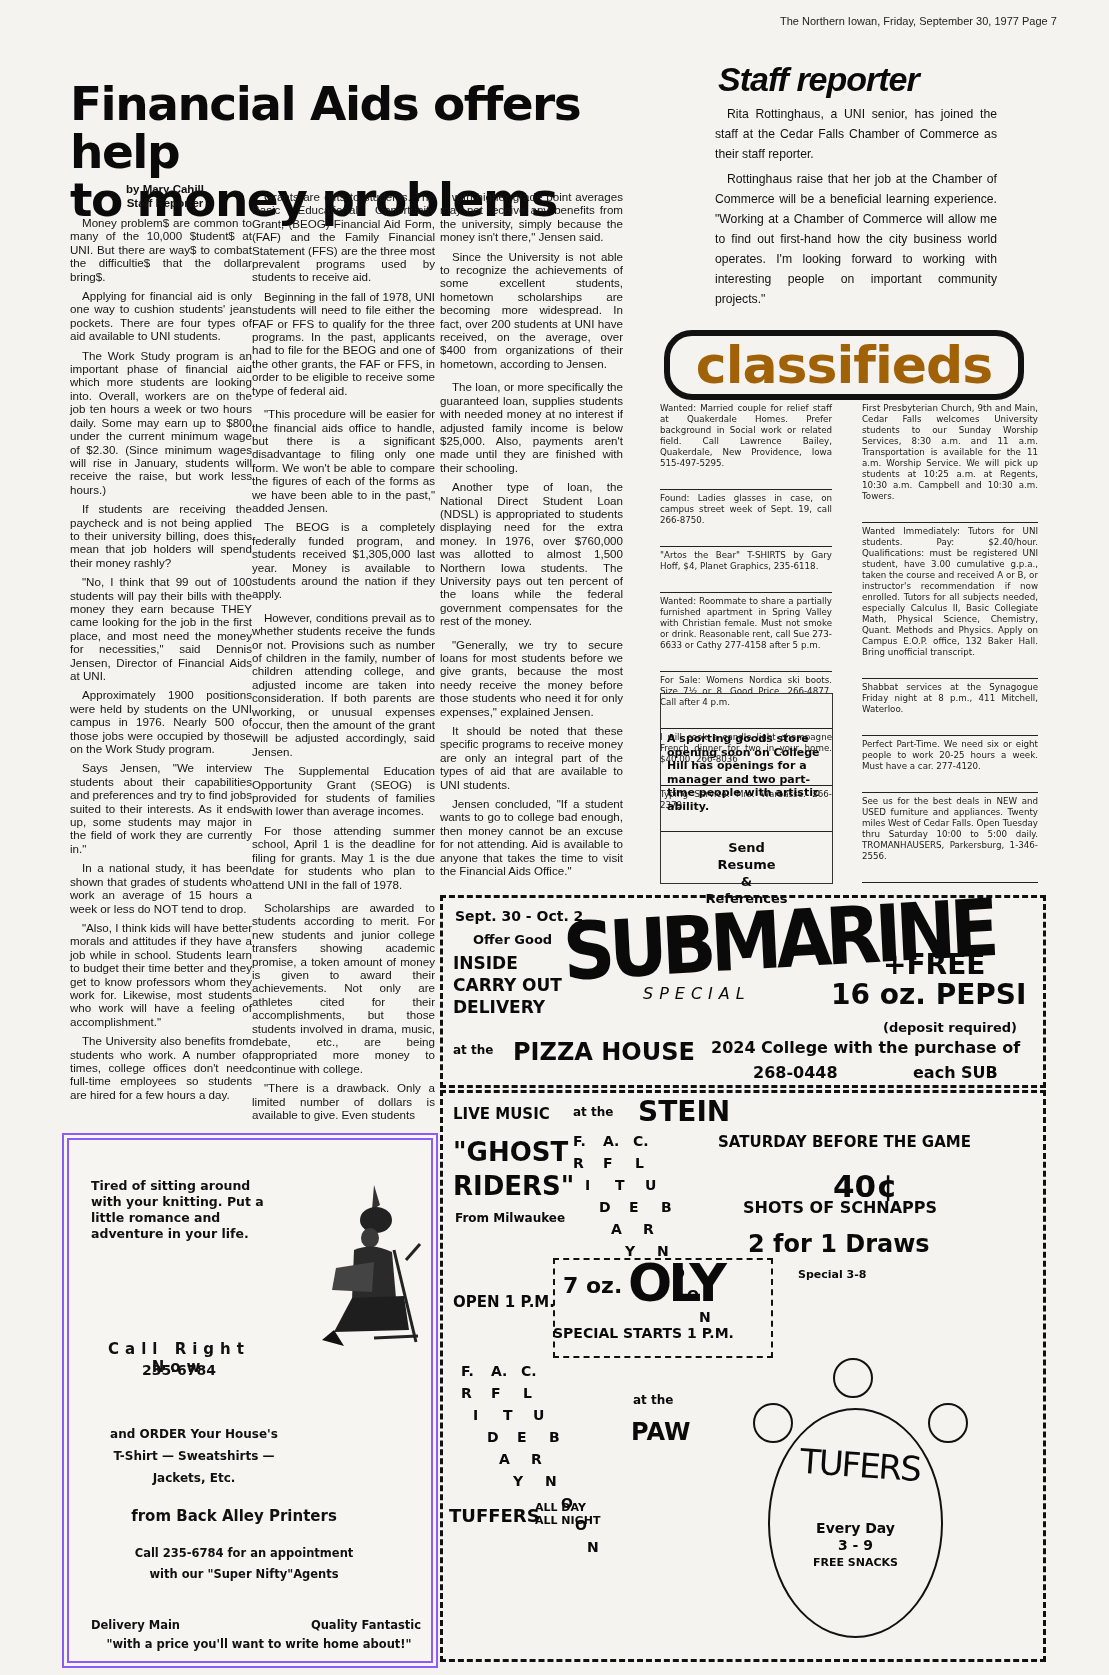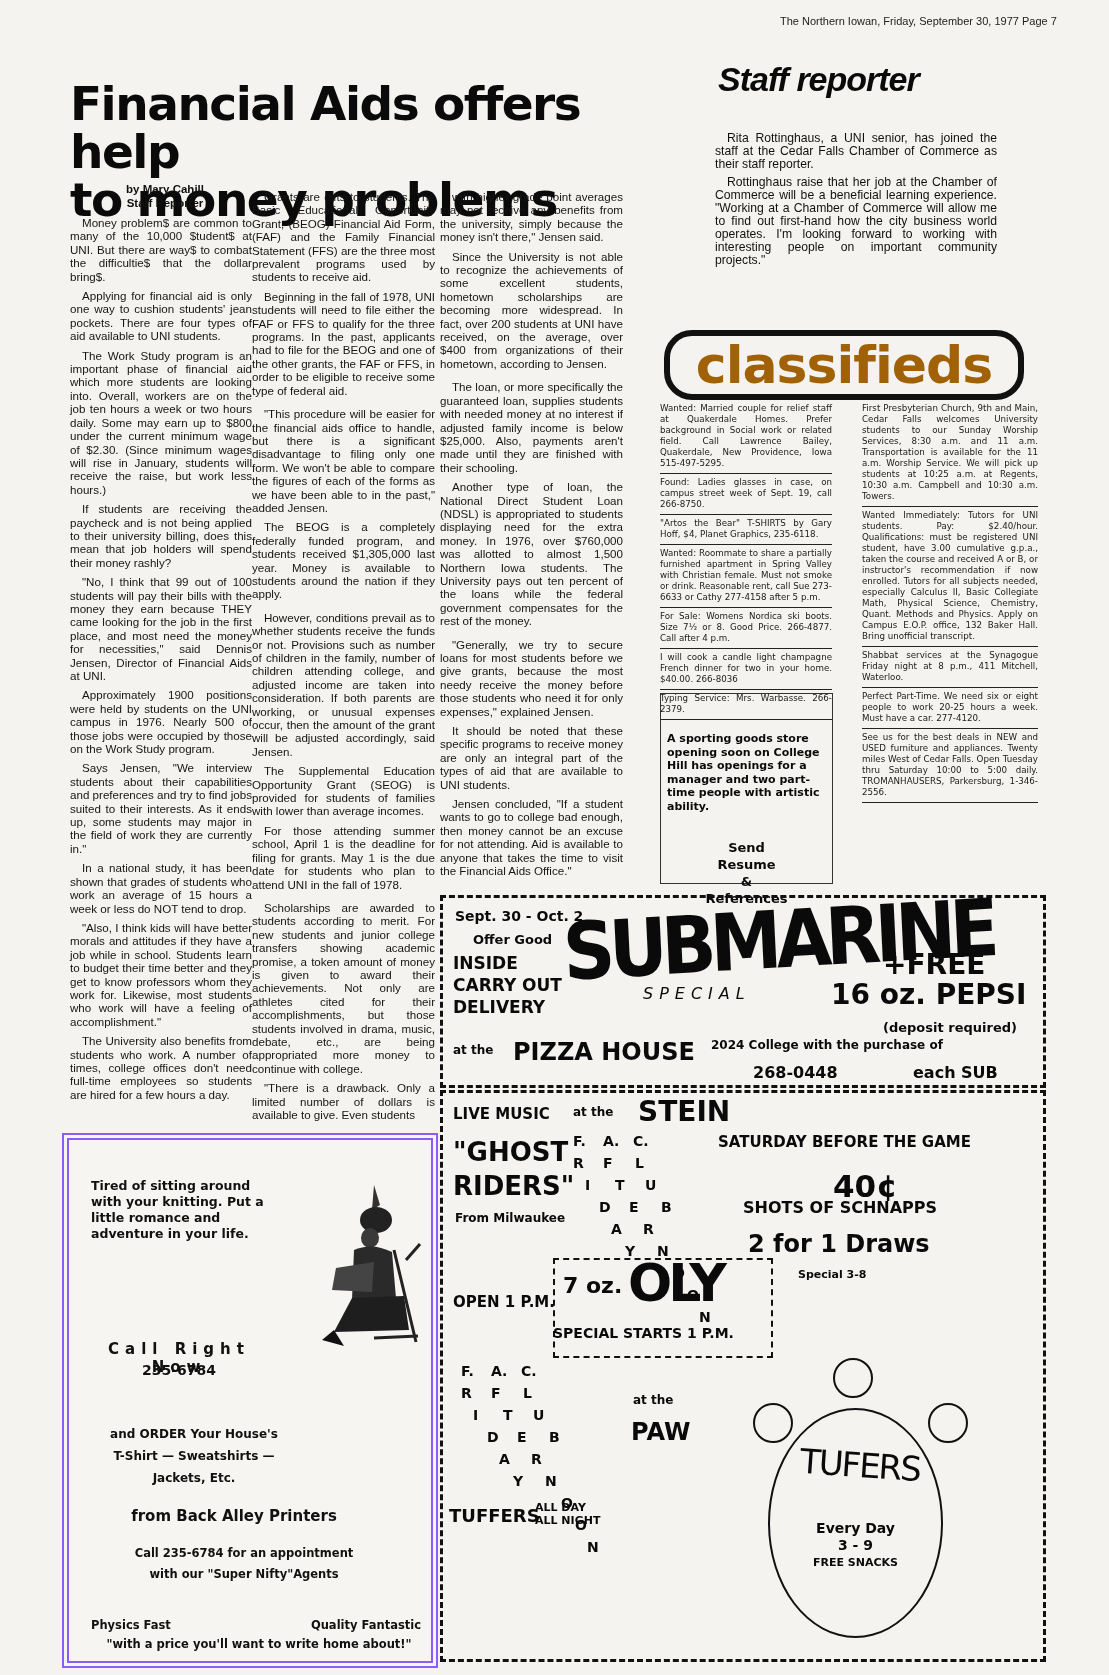--- a/index.html
+++ b/index.html
@@ -14,28 +14,28 @@
   .byline { left: 70px; top: 182px; width: 190px; text-align: center; font-weight: bold; font-size: 11.5px; line-height: 14px; }
 
   .col { font-size: 11.6px; line-height: 13.4px; text-align: justify; color: #151515; hyphens: auto; }
   .col p { text-indent: 12px; margin-bottom: 6px; }
   .col1 { left: 70px; top: 216px; width: 182px; }
   .col2 { left: 252px; top: 190px; width: 183px; }
   .col3 { left: 440px; top: 190px; width: 183px; }
   .col p.gap { margin-top: 10px; }
 
   .staff-title { left: 718px; top: 60px; font-size: 34px; font-weight: bold; font-style: italic; letter-spacing: -1px; color: #0a0a0a; }
-  .staff-body { left: 715px; top: 132px; width: 282px; font-size: 12.2px; line-height: 13px; }
+  .staff-body { left: 715px; top: 104px; width: 282px; font-size: 12.2px; line-height: 20px; }
   .staff-body p { text-indent: 12px; margin-bottom: 5px; text-align: justify; }
 
   .classifieds-banner { left: 664px; top: 330px; width: 360px; height: 70px; border: 6px solid #111; border-radius: 28px; display: flex; align-items: center; justify-content: center; }
   .classifieds-banner span { font-family: "DejaVu Sans", sans-serif; font-weight: bold; font-size: 52px; letter-spacing: -1px; color: #a16207; line-height: 1; }
 
   .cls-col { font-family: "DejaVu Sans", sans-serif; font-size: 8.7px; line-height: 11px; color: #1a1a1a; }
-  .cls-col .ad { padding: 3px 0 4px; border-bottom: 1.5px solid #222; text-align: justify; }
+  .cls-col .ad { padding: 3px 0 20px; border-bottom: 1.5px solid #222; text-align: justify; }
   .cls-left { left: 660px; top: 400px; width: 172px; }
   .cls-right { left: 862px; top: 400px; width: 176px; }
 
   .sporting { left: 660px; top: 693px; width: 173px; height: 191px; border: 1.5px solid #333; padding: 38px 6px 0; font-family: "DejaVu Sans", sans-serif; font-weight: bold; font-size: 11px; line-height: 13.5px; color: #0a0a0a; }
   .sporting .send { text-align: center; margin-top: 26px; font-size: 13px; line-height: 17px; }
 
   .back-alley { left: 62px; top: 1133px; width: 376px; height: 535px; border: 7px solid #8b5cf6; border-style: double; background: #f6f5f1; font-family: "DejaVu Sans", sans-serif; font-weight: bold; color: #111; }
   .ba-tired { left: 22px; top: 38px; width: 175px; font-size: 12.5px; line-height: 16px; }
   .ba-call { left: 10px; top: 200px; width: 200px; font-size: 15px; letter-spacing: 6px; text-align: center; }
   .ba-phone { left: 50px; top: 222px; width: 120px; text-align: center; font-size: 14px; }
@@ -50,21 +50,21 @@
   .pz-dates { left: 12px; top: 10px; font-size: 14px; }
   .pz-offer { left: 30px; top: 34px; font-size: 13px; }
   .pz-modes { left: 10px; top: 54px; font-size: 17px; line-height: 22px; }
   .pz-sub { left: 120px; top: 0px; font-size: 72px; letter-spacing: -6px; transform: scaleY(1.1) rotate(-3deg); font-family: "DejaVu Sans", sans-serif; font-weight: bold; }
   .pz-special { left: 200px; top: 86px; font-size: 16px; letter-spacing: 6px; font-weight: normal; font-style: italic; }
   .pz-free { left: 440px; top: 50px; font-size: 28px; }
   .pz-pepsi { left: 388px; top: 80px; font-size: 28px; }
   .pz-deposit { left: 440px; top: 122px; font-size: 13px; }
   .pz-atthe { left: 10px; top: 145px; font-size: 12px; }
   .pz-house { left: 70px; top: 140px; font-size: 24px; }
-  .pz-college { left: 268px; top: 140px; font-size: 12px; }
+  .pz-college { left: 268px; top: 140px; font-size: 16px; }
   .pz-phone { left: 310px; top: 165px; font-size: 16px; }
   .pz-eachsub { left: 470px; top: 165px; font-size: 16px; }
 
   .stein { left: 440px; top: 1090px; width: 606px; height: 572px; border: 3px dashed #111; font-family: "DejaVu Sans", sans-serif; font-weight: bold; color: #0a0a0a; }
   .st-live { left: 10px; top: 12px; font-size: 15px; }
   .st-ghost { left: 10px; top: 42px; font-size: 26px; line-height: 34px; }
   .st-milw { left: 12px; top: 118px; font-size: 12px; }
   .st-atthe { left: 130px; top: 12px; font-size: 12px; }
   .st-stein { left: 195px; top: 2px; font-size: 28px; }
   .st-sat { left: 275px; top: 40px; font-size: 15px; }
@@ -192,21 +192,21 @@
     <div>and ORDER Your House's</div>
     <div>T-Shirt — Sweatshirts —</div>
     <div>Jackets, Etc.</div>
   </div>
   <div class="abs ba-from">from Back Alley Printers</div>
   <div class="abs ba-appt">
     <div>Call 235-6784 for an appointment</div>
     <div>with our "Super Nifty"Agents</div>
   </div>
   <div class="abs ba-delivery">
-    <span>Physics Fast</span>
+    <span>Delivery Main</span>
     <span>Quality Fantastic</span>
   </div>
   <div class="abs ba-slogan">"with a price you'll want to write home about!"</div>
 </div>
 
 <div class="abs pizza">
   <div class="abs pz-dates">Sept. 30 - Oct. 2</div>
   <div class="abs pz-offer">Offer Good</div>
   <div class="abs pz-modes">
     <div>INSIDE</div>

